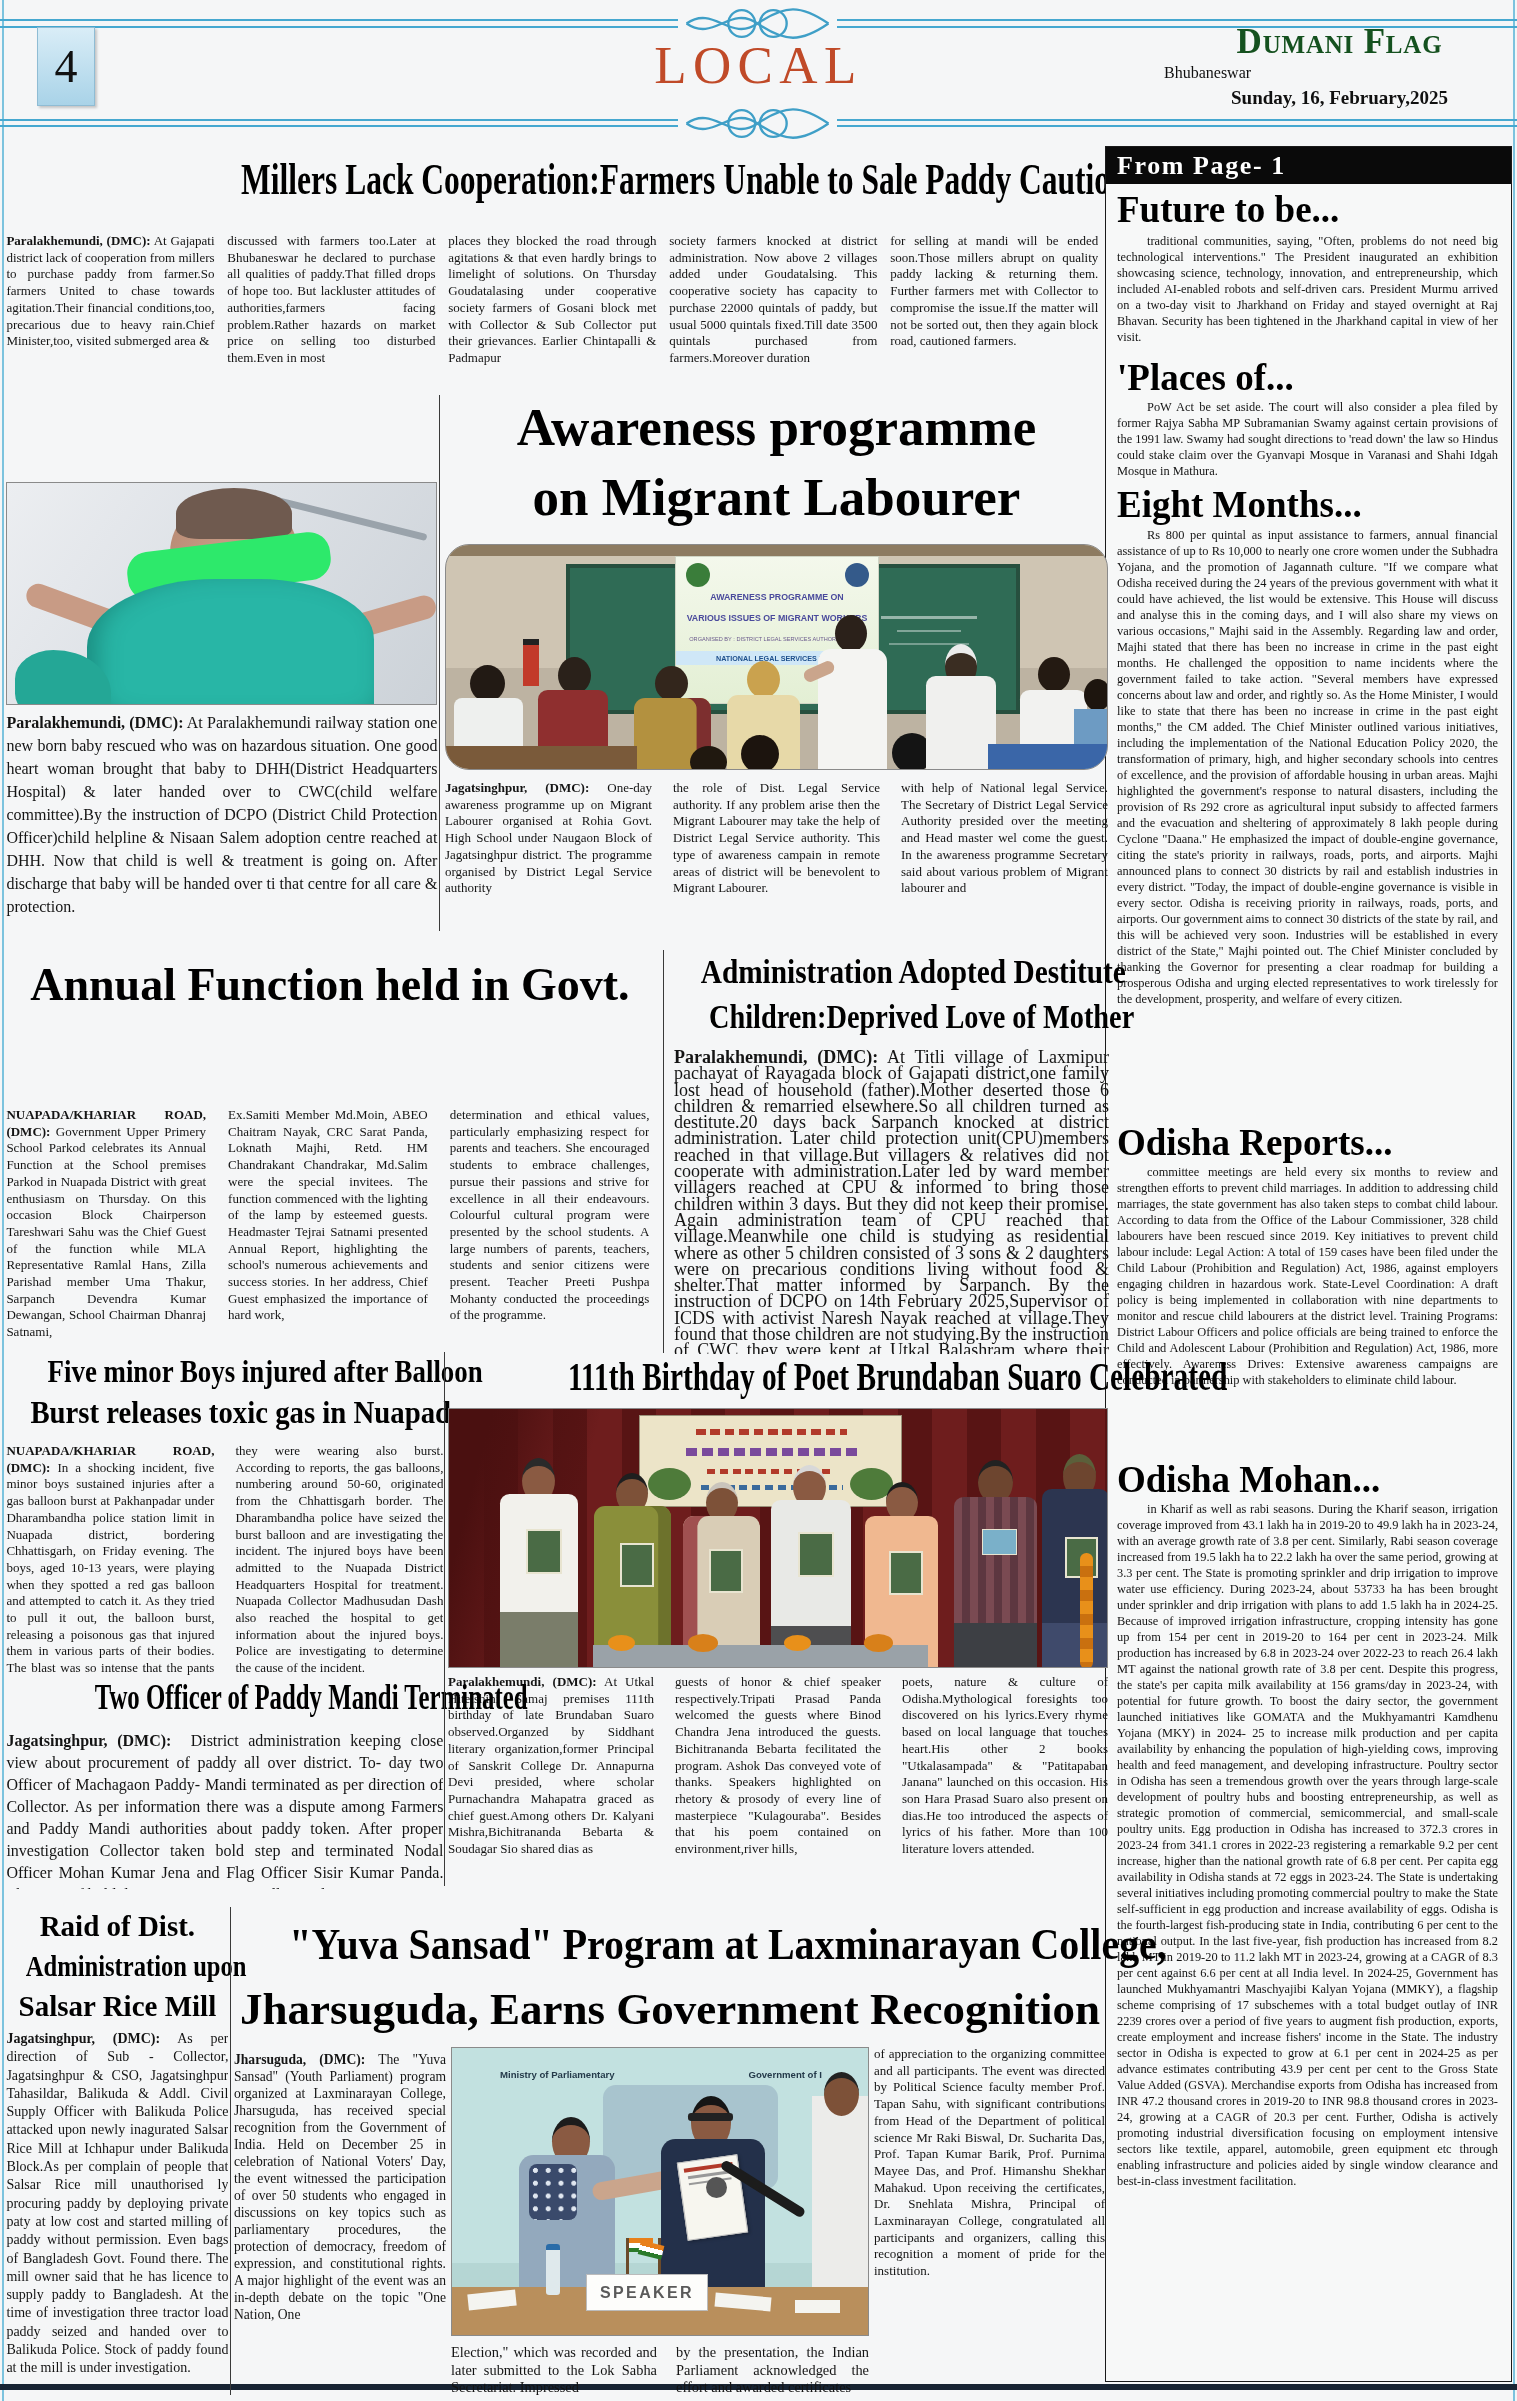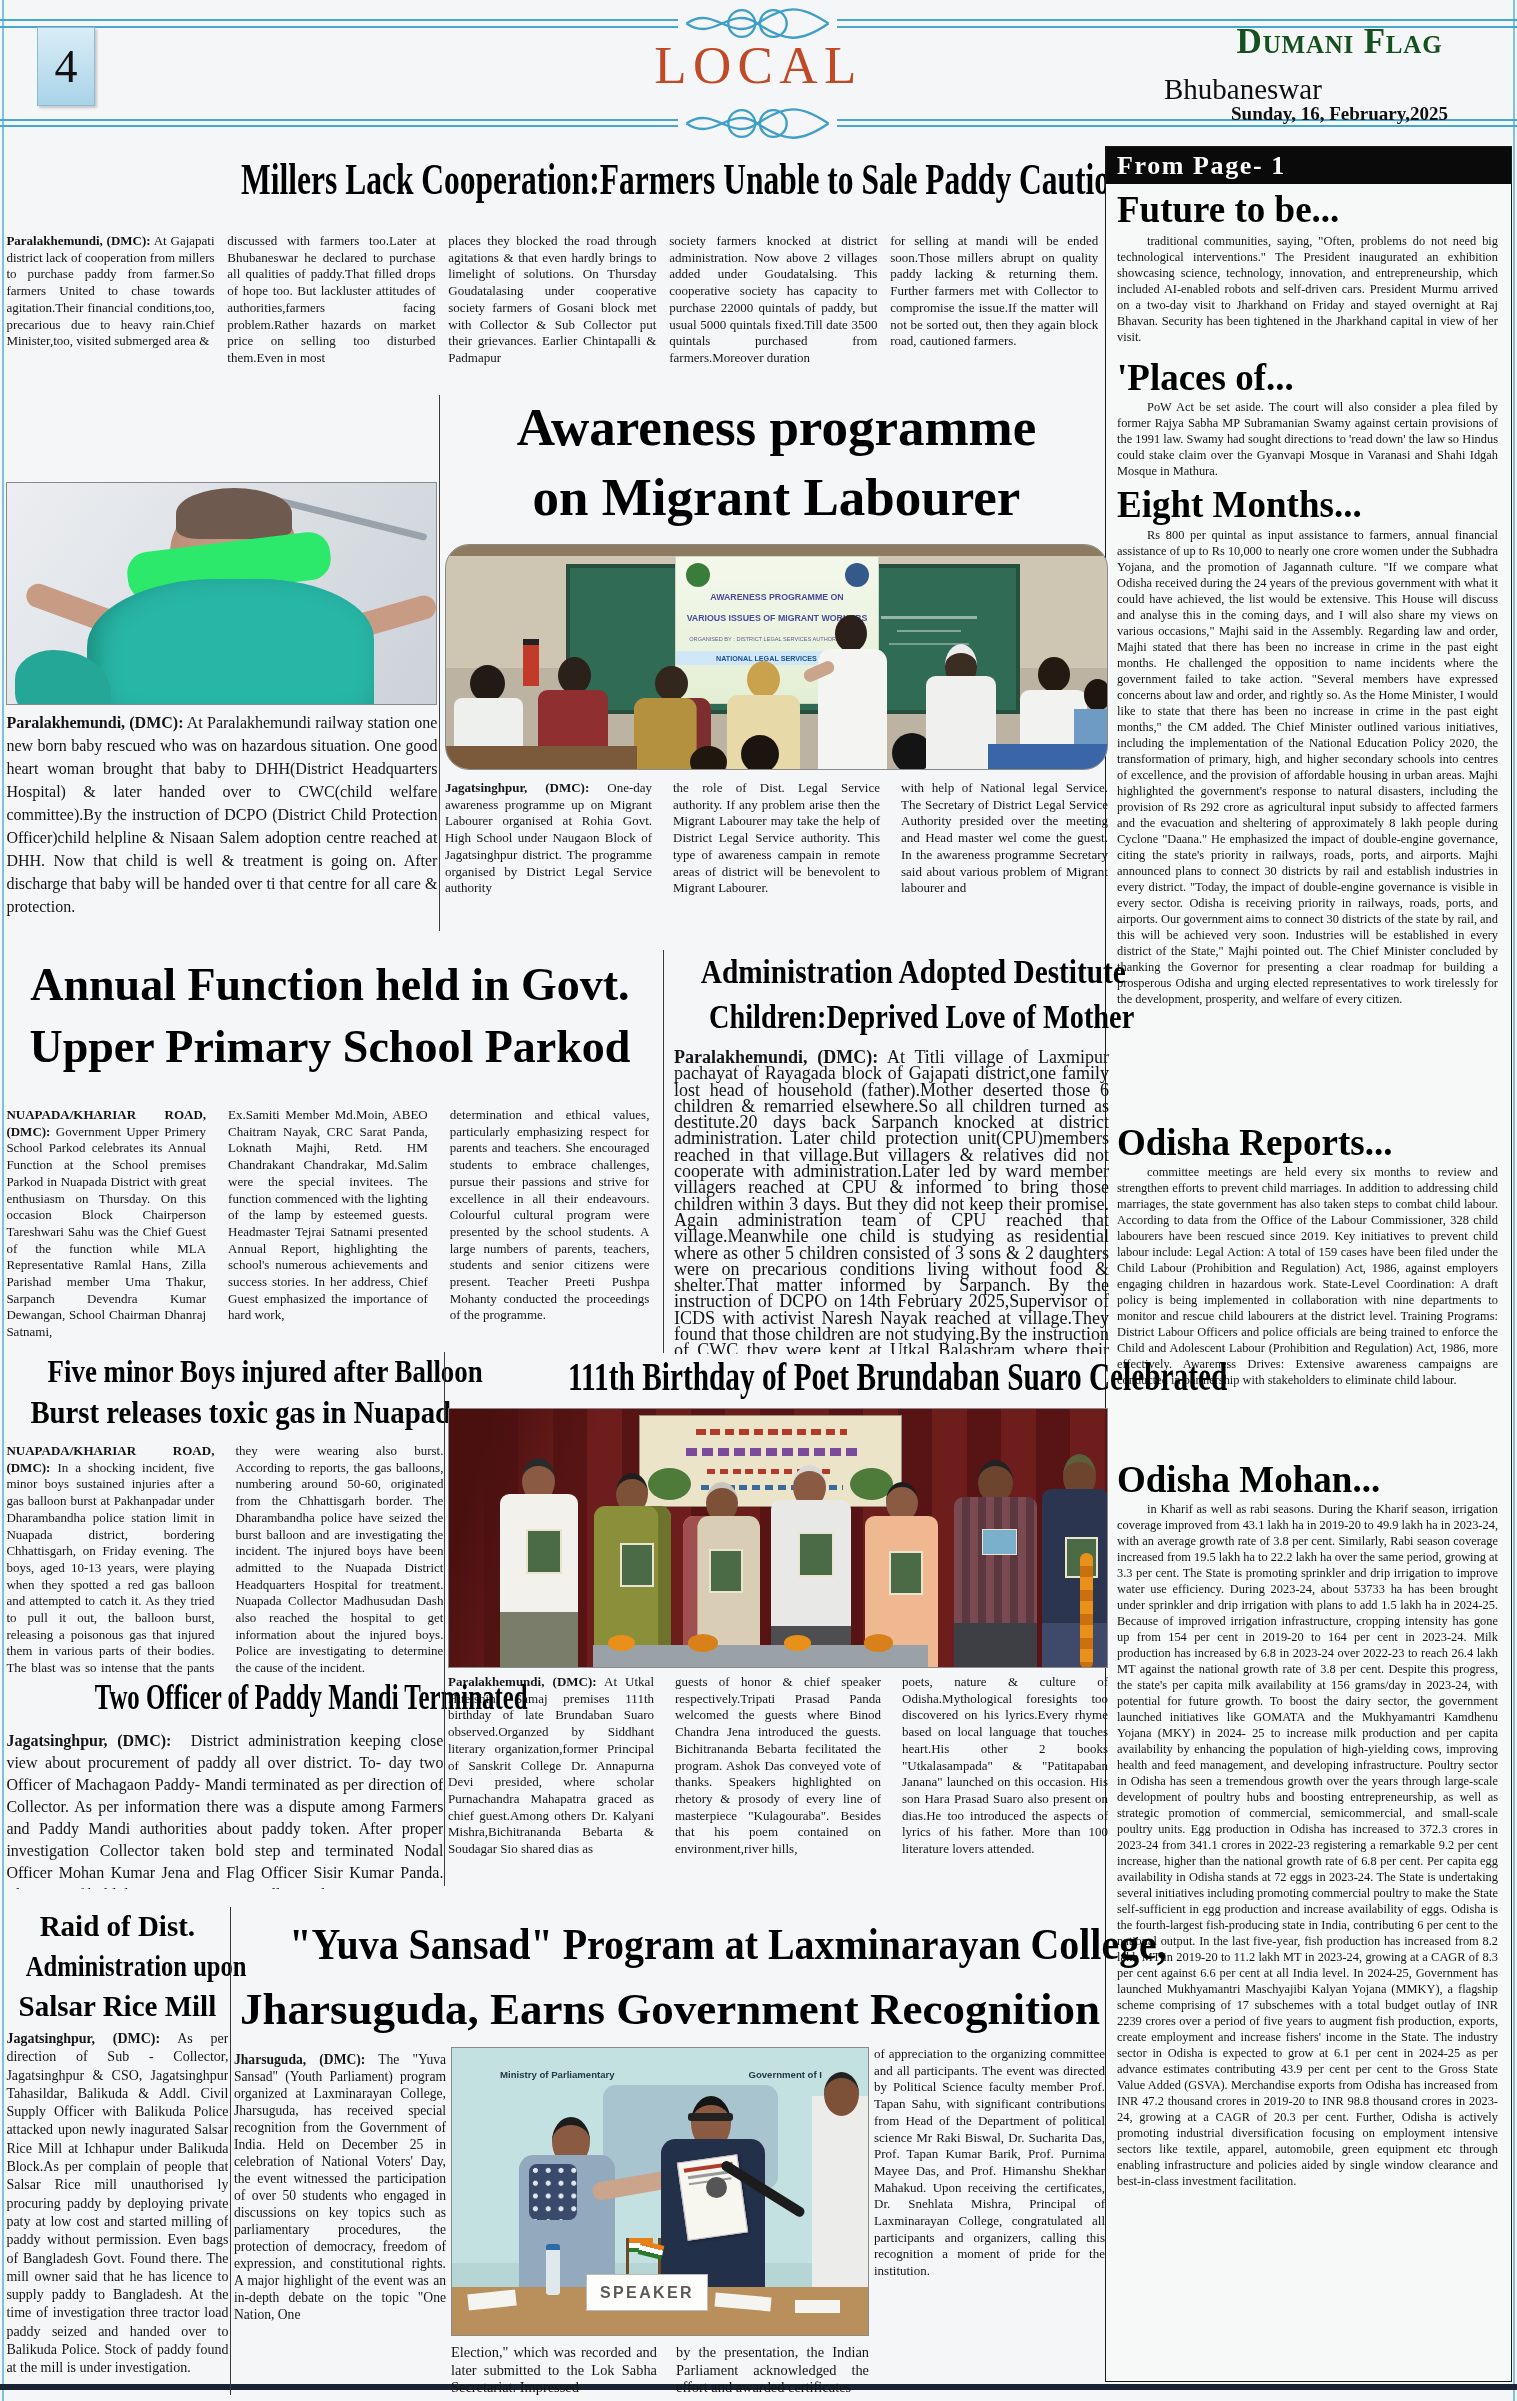--- a/index.html
+++ b/index.html
@@ -12,21 +12,21 @@
   .bottomrule{position:absolute;left:0;width:1517px;height:6.4px;background:#182433;}
   
   .pagenum{position:absolute;left:37px;top:27px;width:56px;height:77px;
      background:linear-gradient(180deg,#d9edf7,#a9d3e8);border:0.8px solid #8fbcd4;
      display:flex;align-items:center;justify-content:center;box-shadow:1.6px 1.6px 2.4px rgba(0,0,0,.2);}
   .pagenum span{font-size:46px;color:#111;}
   .local{position:absolute;left:0;top:35px;width:1517px;text-align:center;
      font-size:53px;letter-spacing:6.4px;color:#c04a28;}
   .brand{position:absolute;left:1164px;top:22px;width:351px;text-align:center;}
   .brand .nm{font-variant:small-caps;font-weight:700;font-size:35px;color:#15511f;letter-spacing:0.8px;}
-  .brand .ct{font-size:29px;margin-top:19px;color:#101010;}
+  .brand .ct{font-size:16px;margin-top:3px;color:#101010;}
   .brand .dt{font-size:19px;font-weight:700;margin-top:4.8px;color:#101010;}
   
   .hl{font-weight:700;color:#000;text-align:center;line-height:1.1;}
   .fitline{display:inline-block;white-space:nowrap;transform-origin:50% 50%;}
   
   .ct{font-size:13px;line-height:16.7px;text-align:justify;margin:0;}
   .cols{display:flex;overflow:hidden;}
   .cols p{margin:0;}
   .dl{font-weight:700;}
   
@@ -175,21 +175,20 @@
     <div class="abs" style="left:542px;top:199px;width:121px;height:27px;background:#3a66a8;"></div>
   </div>
   <div class="cols abs" style="left:445px;top:780px;width:663px;height:151px;gap:21px;">
     <p class="ct" style="flex:1;"><b class="dl">Jagatsinghpur, (DMC):</b> <span>One-day awareness programme up on Migrant Labourer organised at Rohia Govt. High School under Naugaon Block of Jagatsinghpur district. The programme organised by District Legal Service authority</span></p>
     <p class="ct" style="flex:1;">the role of Dist. Legal Service authority. If any problem arise then the Migrant Labourer may take the help of District Legal Service authority. This type of awareness campain in remote areas of district will be benevolent to Migrant Labourer.</p>
     <p class="ct" style="flex:1;">with help of National legal Service. The Secretary of District Legal Service Authority presided over the meeting and Head master wel come the guest. In the awareness programme Secretary said about various problem of Migrant labourer and</p>
   </div>
 
   <div class="abs hl" style="left:6.4px;top:954px;width:647px;font-size:46px;line-height:62px;">
     <span class="fitline">Annual Function held in Govt.</span><br>
-    <span class="fitline">Upper Primary School Parkod</span>
   </div>
   <div class="cols abs" style="left:6.4px;top:1107px;width:643px;height:250px;gap:22px;">
     <p class="ct" style="flex:1;"><b class="dl">NUAPADA/KHARIAR ROAD, (DMC):</b> <span>Government Upper Primery School Parkod celebrates its Annual Function at the School premises Parkod in Nuapada District with great enthusiasm on Thursday.  On this occasion Block Chairperson Tareshwari Sahu was the Chief Guest of the function while MLA Representative Ramlal Hans, Zilla Parishad member Uma Thakur, Sarpanch Devendra Kumar Dewangan, School Chairman Dhanraj Satnami,</span></p>
     <p class="ct" style="flex:1;">Ex.Samiti Member Md.Moin, ABEO Chaitram Nayak, CRC Sarat Panda,  Loknath Majhi, Retd. HM Chandrakant Chandrakar, Md.Salim were the special invitees. The function commenced with the lighting of the lamp by esteemed guests. Headmaster Tejrai Satnami presented Annual Report, highlighting the school's numerous achievements and success stories. In her address, Chief Guest emphasized the importance of hard work,</p>
     <p class="ct" style="flex:1;">determination and ethical values, particularly emphasizing respect for parents and teachers. She encouraged students to embrace challenges, pursue their passions and strive for excellence in all their endeavours. Colourful cultural program were presented by the school students. A large numbers of parents, teachers, students and senior citizens were present. Teacher Preeti Pushpa Mohanty conducted the proceedings of the programme.</p>
   </div>
 
   <div class="abs hl" style="left:674px;top:950px;width:435px;font-size:33px;line-height:45px;">
     <span class="fitline" style="transform: scaleX(0.888342);">Administration Adopted Destitute</span><br>
     <span class="fitline" style="transform: scaleX(0.85873);">Children:Deprived Love of Mother</span>

